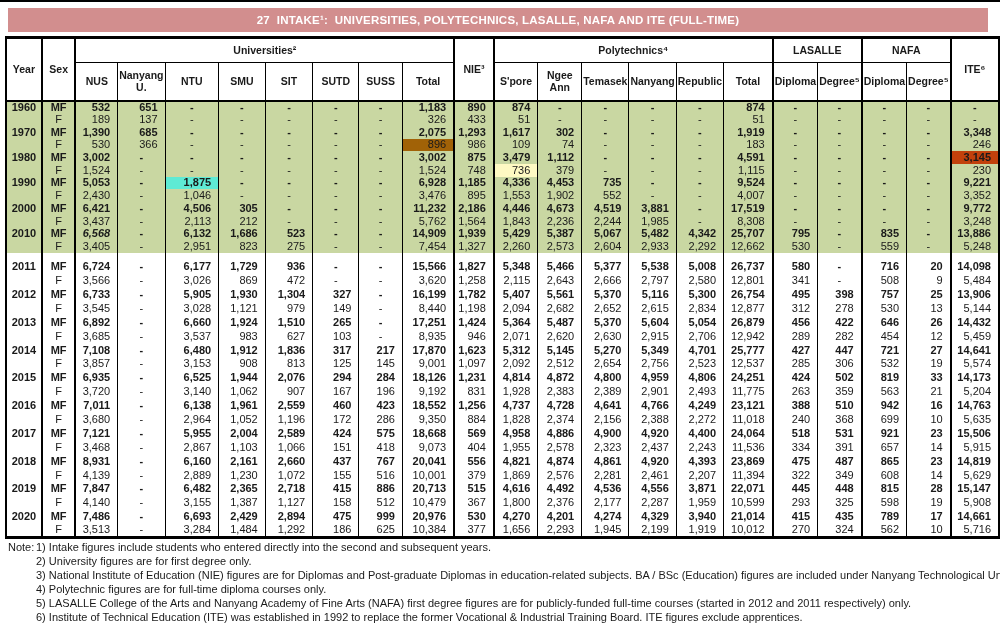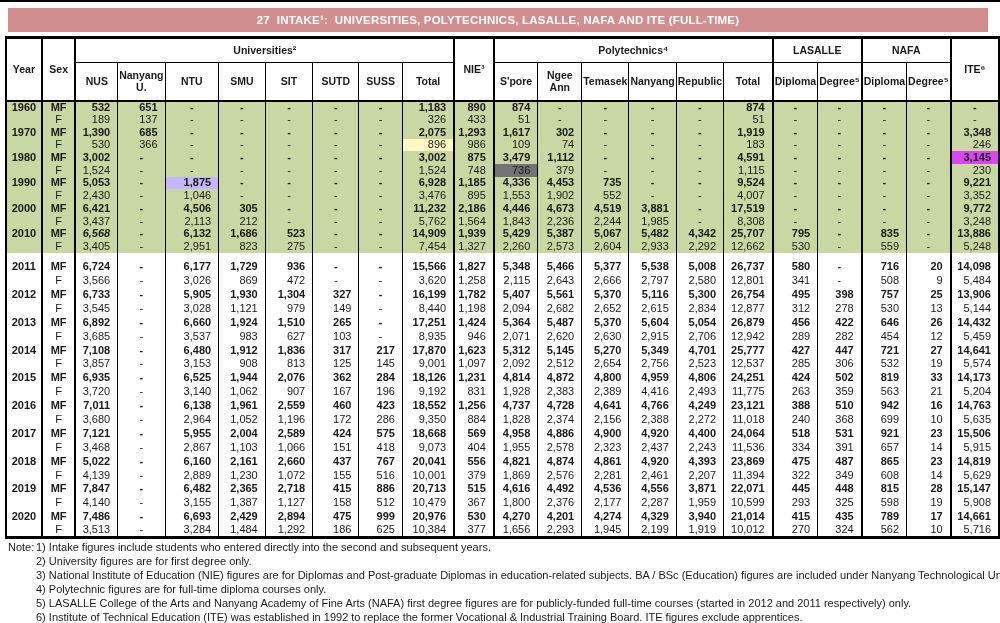--- a/index.html
+++ b/index.html
@@ -188,21 +188,21 @@
       <tr class="hl fr">
         <td class="year" style="background: rgb(201, 215, 162);"></td>
         <td class="sex bl2" style="background: rgb(201, 215, 162);">F</td>
         <td class="num bl2" style="background: rgb(201, 215, 162);">530</td>
         <td class="num " style="background: rgb(201, 215, 162);">366</td>
         <td class="num  dash" style="background: rgb(201, 215, 162);">-</td>
         <td class="num  dash" style="background: rgb(201, 215, 162);">-</td>
         <td class="num  dash" style="background: rgb(201, 215, 162);">-</td>
         <td class="num  dash" style="background: rgb(201, 215, 162);">-</td>
         <td class="num  dash" style="background: rgb(201, 215, 162);">-</td>
-        <td class="num " style="background: #fef9c3;">896</td>
+        <td class="num " style="background: #a16207;">896</td>
         <td class="num bl2" style="background: rgb(201, 215, 162);">986</td>
         <td class="num bl2" style="background: rgb(201, 215, 162);">109</td>
         <td class="num " style="background: rgb(201, 215, 162);">74</td>
         <td class="num  dash" style="background: rgb(201, 215, 162);">-</td>
         <td class="num  dash" style="background: rgb(201, 215, 162);">-</td>
         <td class="num  dash" style="background: rgb(201, 215, 162);">-</td>
         <td class="num " style="background: rgb(201, 215, 162);">183</td>
         <td class="num bl2 dash" style="background: rgb(201, 215, 162);">-</td>
         <td class="num  dash" style="background: rgb(201, 215, 162);">-</td>
         <td class="num bl2 dash" style="background: rgb(201, 215, 162);">-</td>
@@ -224,52 +224,52 @@
         <td class="num bl2" style="background: rgb(201, 215, 162);">3,479</td>
         <td class="num " style="background: rgb(201, 215, 162);">1,112</td>
         <td class="num  dash" style="background: rgb(201, 215, 162);">-</td>
         <td class="num  dash" style="background: rgb(201, 215, 162);">-</td>
         <td class="num  dash" style="background: rgb(201, 215, 162);">-</td>
         <td class="num " style="background: rgb(201, 215, 162);">4,591</td>
         <td class="num bl2 dash" style="background: rgb(201, 215, 162);">-</td>
         <td class="num  dash" style="background: rgb(201, 215, 162);">-</td>
         <td class="num bl2 dash" style="background: rgb(201, 215, 162);">-</td>
         <td class="num  dash" style="background: rgb(201, 215, 162);">-</td>
-        <td class="num bl2" style="background: #d946ef;">3,145</td>
+        <td class="num bl2" style="background: #c2410c;">3,145</td>
       </tr>
       <tr class="hl fr">
         <td class="year" style="background: rgb(201, 215, 162);"></td>
         <td class="sex bl2" style="background: rgb(201, 215, 162);">F</td>
         <td class="num bl2" style="background: rgb(201, 215, 162);">1,524</td>
         <td class="num  dash" style="background: rgb(201, 215, 162);">-</td>
         <td class="num  dash" style="background: rgb(201, 215, 162);">-</td>
         <td class="num  dash" style="background: rgb(201, 215, 162);">-</td>
         <td class="num  dash" style="background: rgb(201, 215, 162);">-</td>
         <td class="num  dash" style="background: rgb(201, 215, 162);">-</td>
         <td class="num  dash" style="background: rgb(201, 215, 162);">-</td>
         <td class="num " style="background: rgb(201, 215, 162);">1,524</td>
         <td class="num bl2" style="background: rgb(201, 215, 162);">748</td>
-        <td class="num bl2" style="background: #737373;">736</td>
+        <td class="num bl2" style="background: #fef9c3;">736</td>
         <td class="num " style="background: rgb(201, 215, 162);">379</td>
         <td class="num  dash" style="background: rgb(201, 215, 162);">-</td>
         <td class="num  dash" style="background: rgb(201, 215, 162);">-</td>
         <td class="num  dash" style="background: rgb(201, 215, 162);">-</td>
         <td class="num " style="background: rgb(201, 215, 162);">1,115</td>
         <td class="num bl2 dash" style="background: rgb(201, 215, 162);">-</td>
         <td class="num  dash" style="background: rgb(201, 215, 162);">-</td>
         <td class="num bl2 dash" style="background: rgb(201, 215, 162);">-</td>
         <td class="num  dash" style="background: rgb(201, 215, 162);">-</td>
         <td class="num bl2" style="background: rgb(201, 215, 162);">230</td>
       </tr>
       <tr class="hl mf">
         <td class="year" style="background: rgb(201, 215, 162);">1990</td>
         <td class="sex bl2" style="background: rgb(201, 215, 162);">MF</td>
         <td class="num bl2" style="background: rgb(201, 215, 162);">5,053</td>
         <td class="num  dash" style="background: rgb(201, 215, 162);">-</td>
-        <td class="num " style="background: #c4b5fd; padding-left: 7px;">1,875</td>
+        <td class="num " style="background: #5eead4; padding-left: 7px;">1,875</td>
         <td class="num  dash" style="background: rgb(201, 215, 162);">-</td>
         <td class="num  dash" style="background: rgb(201, 215, 162);">-</td>
         <td class="num  dash" style="background: rgb(201, 215, 162);">-</td>
         <td class="num  dash" style="background: rgb(201, 215, 162);">-</td>
         <td class="num " style="background: rgb(201, 215, 162);">6,928</td>
         <td class="num bl2" style="background: rgb(201, 215, 162);">1,185</td>
         <td class="num bl2" style="background: rgb(201, 215, 162);">4,336</td>
         <td class="num " style="background: rgb(201, 215, 162);">4,453</td>
         <td class="num " style="background: rgb(201, 215, 162);">735</td>
         <td class="num  dash" style="background: rgb(201, 215, 162);">-</td>
@@ -618,21 +618,21 @@
         <td class="num bl2">5,574</td>
       </tr>
       <tr class="mf">
         <td class="year">2015</td>
         <td class="sex bl2">MF</td>
         <td class="num bl2">6,935</td>
         <td class="num  dash">-</td>
         <td class="num ">6,525</td>
         <td class="num ">1,944</td>
         <td class="num ">2,076</td>
-        <td class="num ">362</td>
+        <td class="num ">294</td>
         <td class="num ">284</td>
         <td class="num ">18,126</td>
         <td class="num bl2">1,231</td>
         <td class="num bl2">4,814</td>
         <td class="num ">4,872</td>
         <td class="num ">4,800</td>
         <td class="num ">4,959</td>
         <td class="num ">4,806</td>
         <td class="num ">24,251</td>
         <td class="num bl2">424</td>
@@ -649,21 +649,21 @@
         <td class="num ">3,140</td>
         <td class="num ">1,062</td>
         <td class="num ">907</td>
         <td class="num ">167</td>
         <td class="num ">196</td>
         <td class="num ">9,192</td>
         <td class="num bl2">831</td>
         <td class="num bl2">1,928</td>
         <td class="num ">2,383</td>
         <td class="num ">2,389</td>
-        <td class="num ">4,416</td>
+        <td class="num ">2,901</td>
         <td class="num ">2,493</td>
         <td class="num ">11,775</td>
         <td class="num bl2">263</td>
         <td class="num ">359</td>
         <td class="num bl2">563</td>
         <td class="num ">21</td>
         <td class="num bl2">5,204</td>
       </tr>
       <tr class="mf">
         <td class="year">2016</td>
@@ -757,21 +757,21 @@
         <td class="num ">11,536</td>
         <td class="num bl2">334</td>
         <td class="num ">391</td>
         <td class="num bl2">657</td>
         <td class="num ">14</td>
         <td class="num bl2">5,915</td>
       </tr>
       <tr class="mf">
         <td class="year">2018</td>
         <td class="sex bl2">MF</td>
-        <td class="num bl2">5,022</td>
+        <td class="num bl2">8,931</td>
         <td class="num  dash">-</td>
         <td class="num ">6,160</td>
         <td class="num ">2,161</td>
         <td class="num ">2,660</td>
         <td class="num ">437</td>
         <td class="num ">767</td>
         <td class="num ">20,041</td>
         <td class="num bl2">556</td>
         <td class="num bl2">4,821</td>
         <td class="num ">4,874</td>

